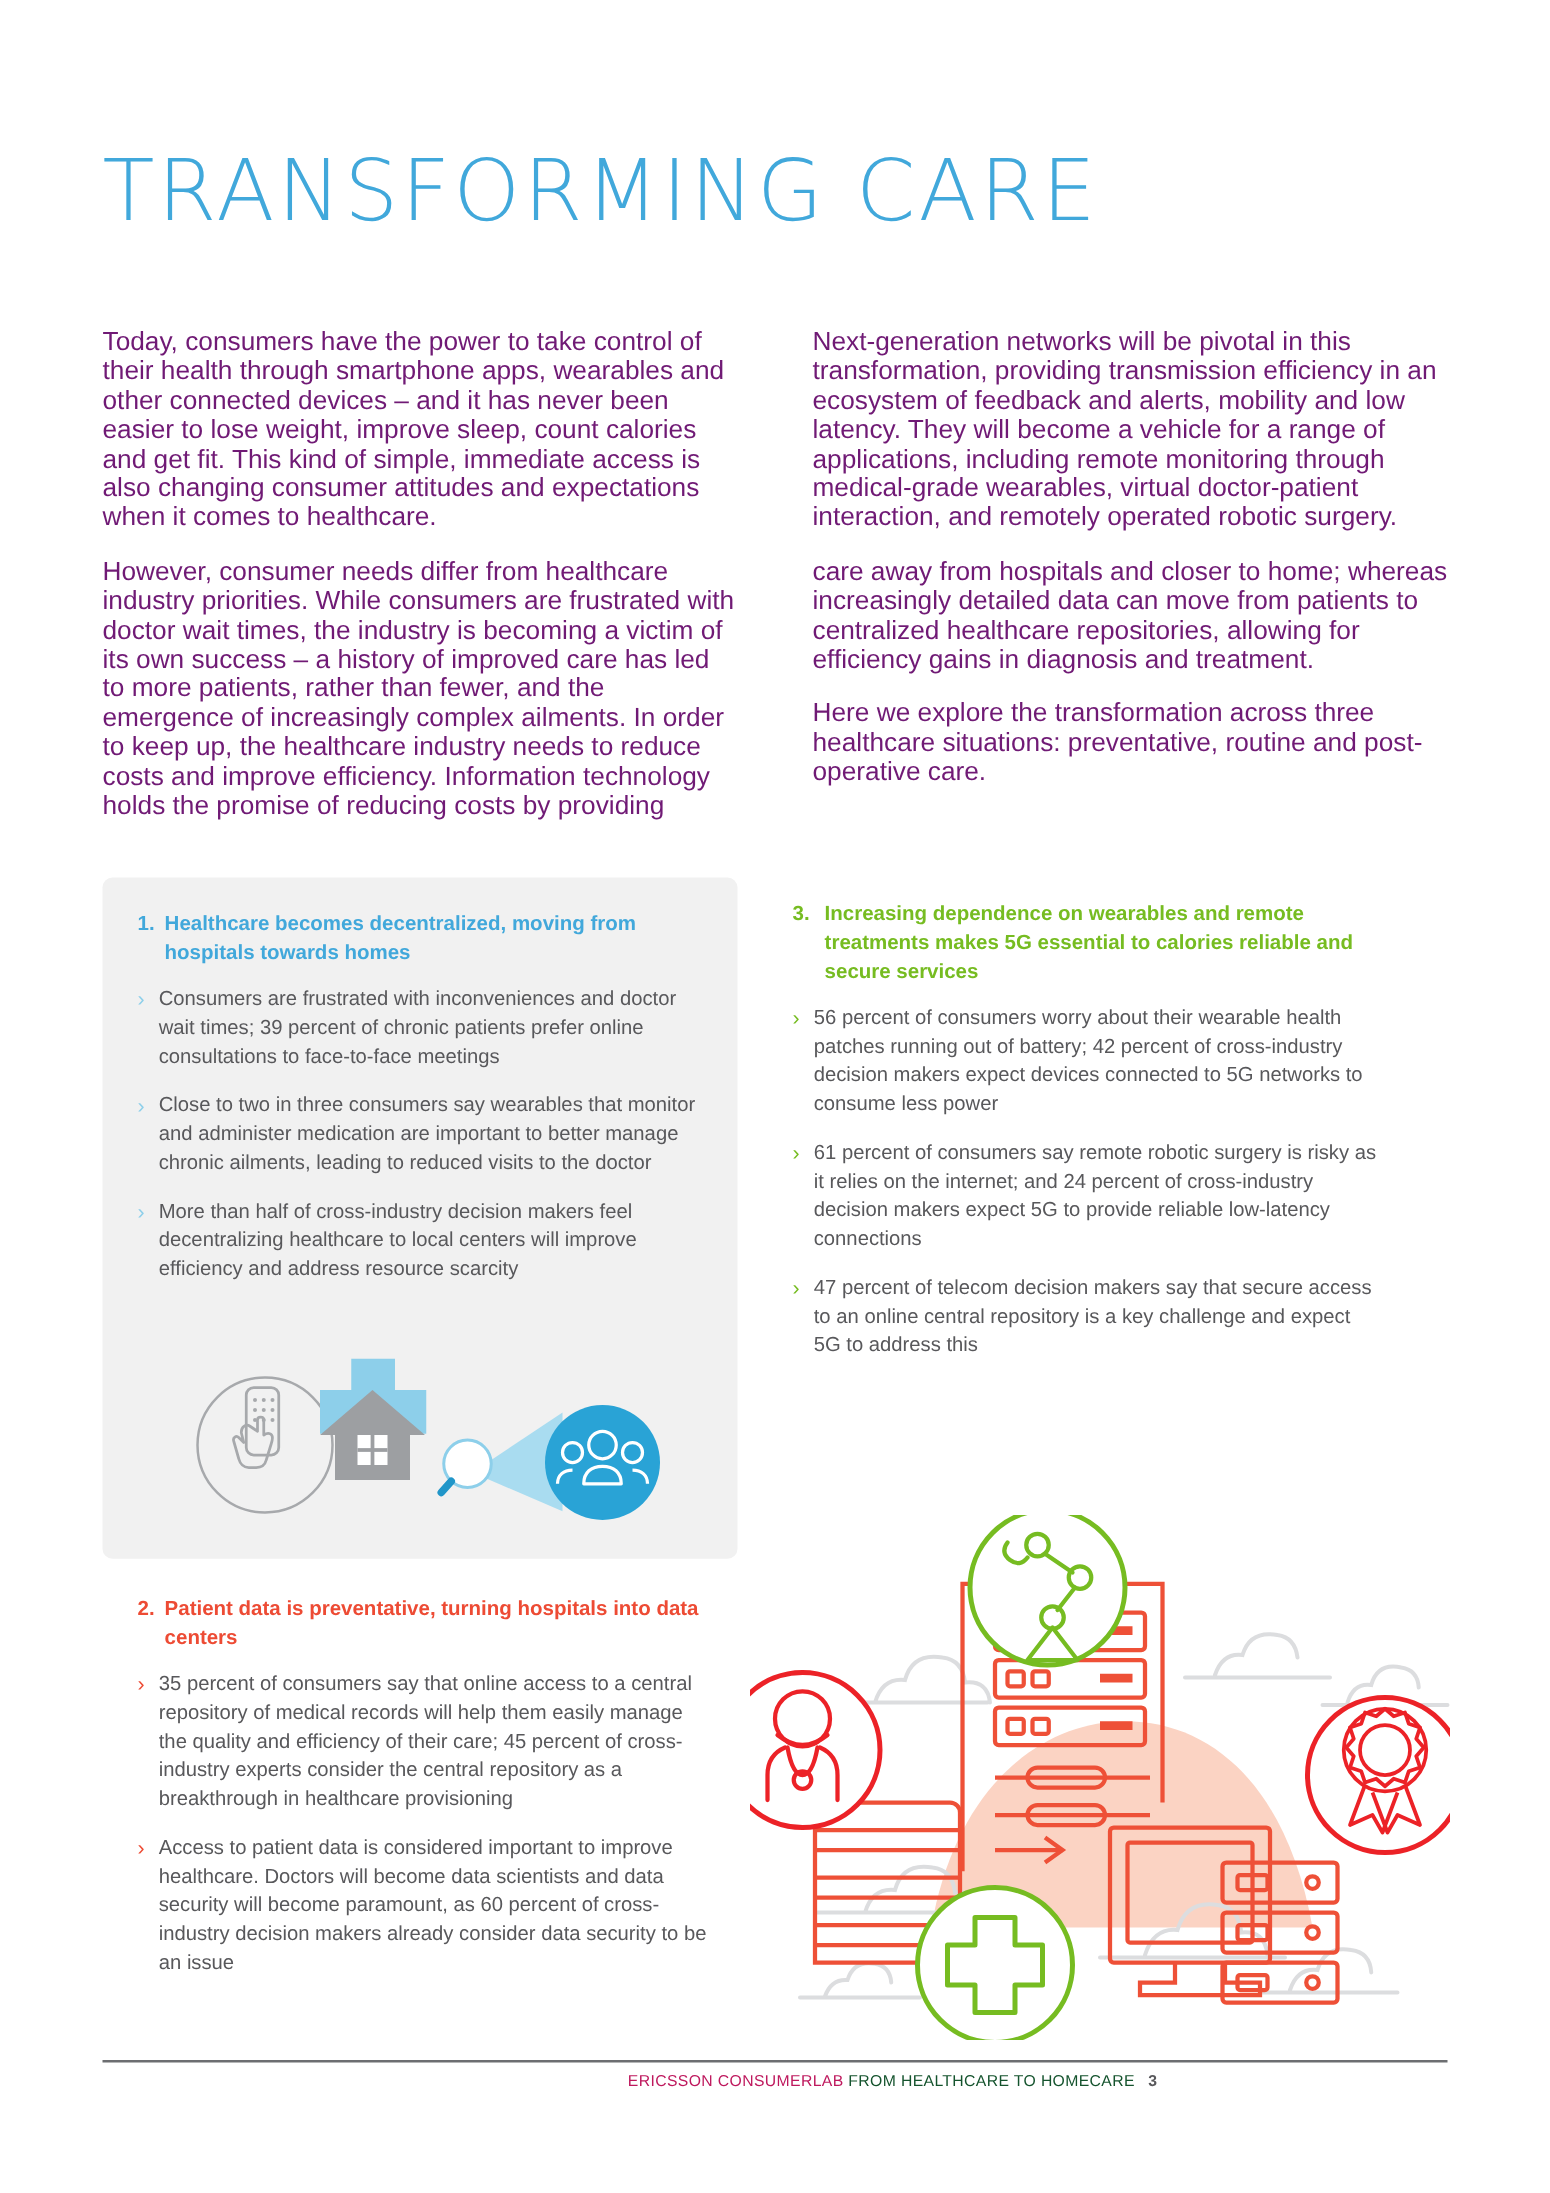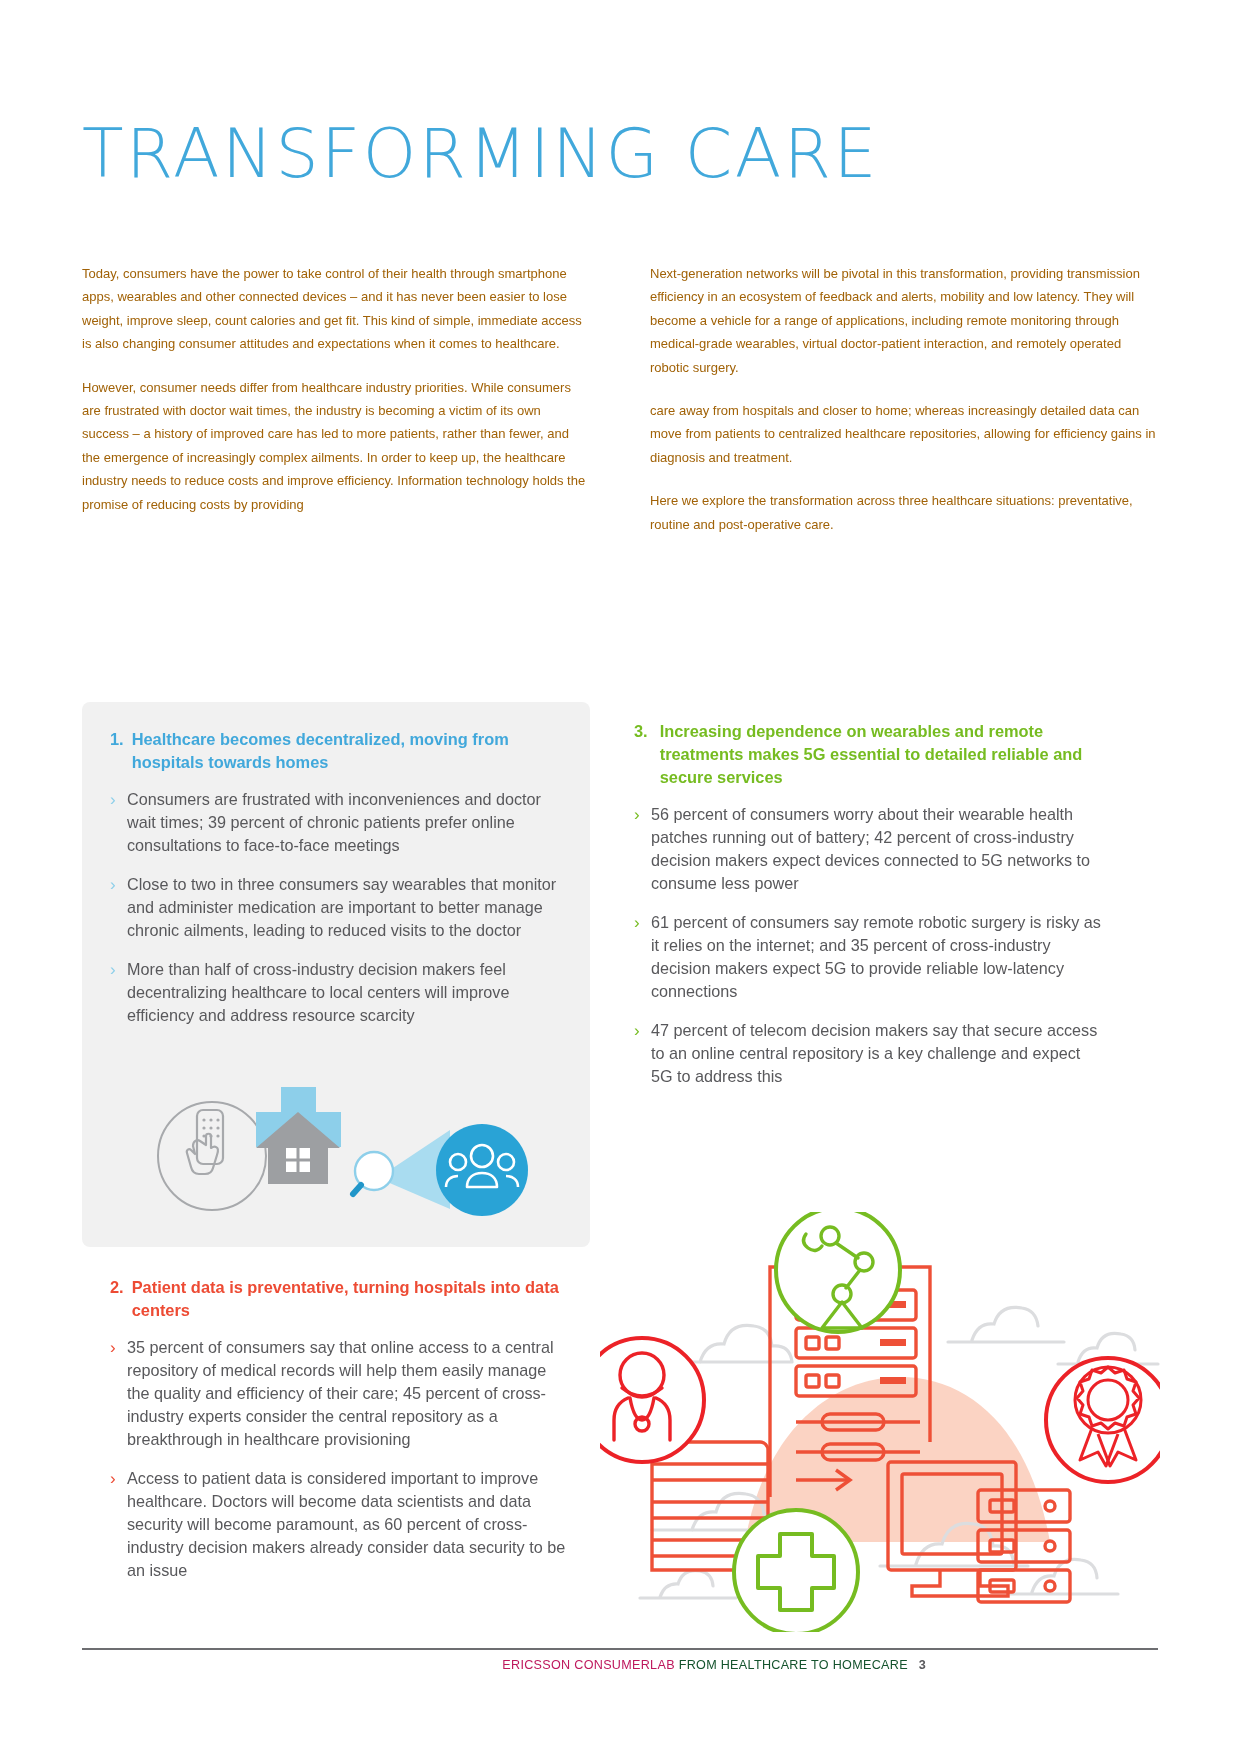--- a/index.html
+++ b/index.html
@@ -33,23 +33,23 @@
     white-space:nowrap;
   }
 
   
   .intro{position:absolute;top:262px;left:0;width:1240px;height:330px;}
   .col{position:absolute;width:508px;}
   .col-left{left:82px;}
   .col-right{right:82px;}
   .col p{
     margin:0 0 20px 0;
-    font-size:13px;
+    font-size:21px;
     line-height:23.4px;
-    color:#a16207;
+    color:#701a75;
   }
 
   
   .findings{position:absolute;top:702px;left:0;width:1240px;}
 
   .card{
     position:absolute;
     left:82px;top:0;
     width:508px;
     height:545px;
@@ -155,29 +155,29 @@
       </div>
       <div class="bullet">
         <span class="chev chev-blue">›</span>
         <span class="btxt">More than half of cross-industry decision makers feel decentralizing healthcare to local centers will improve efficiency and address resource scarcity</span>
       </div>
     </div>
 
     <div class="finding f3">
       <div class="f-head head-green">
         <span class="f-num">3.</span>
-        <span class="f-title">Increasing dependence on wearables and remote treatments makes 5G essential to detailed reliable and secure services</span>
+        <span class="f-title">Increasing dependence on wearables and remote treatments makes 5G essential to calories reliable and secure services</span>
       </div>
       <div class="bullet">
         <span class="chev chev-green">›</span>
         <span class="btxt">56 percent of consumers worry about their wearable health patches running out of battery; 42 percent of cross-industry decision makers expect devices connected to 5G networks to consume less power</span>
       </div>
       <div class="bullet">
         <span class="chev chev-green">›</span>
-        <span class="btxt">61 percent of consumers say remote robotic surgery is risky as it relies on the internet; and 35 percent of cross-industry decision makers expect 5G to provide reliable low-latency connections</span>
+        <span class="btxt">61 percent of consumers say remote robotic surgery is risky as it relies on the internet; and 24 percent of cross-industry decision makers expect 5G to provide reliable low-latency connections</span>
       </div>
       <div class="bullet">
         <span class="chev chev-green">›</span>
         <span class="btxt">47 percent of telecom decision makers say that secure access to an online central repository is a key challenge and expect 5G to address this</span>
       </div>
     </div>
 
     <div class="finding f2">
       <div class="f-head head-red">
         <span class="f-num">2.</span>

